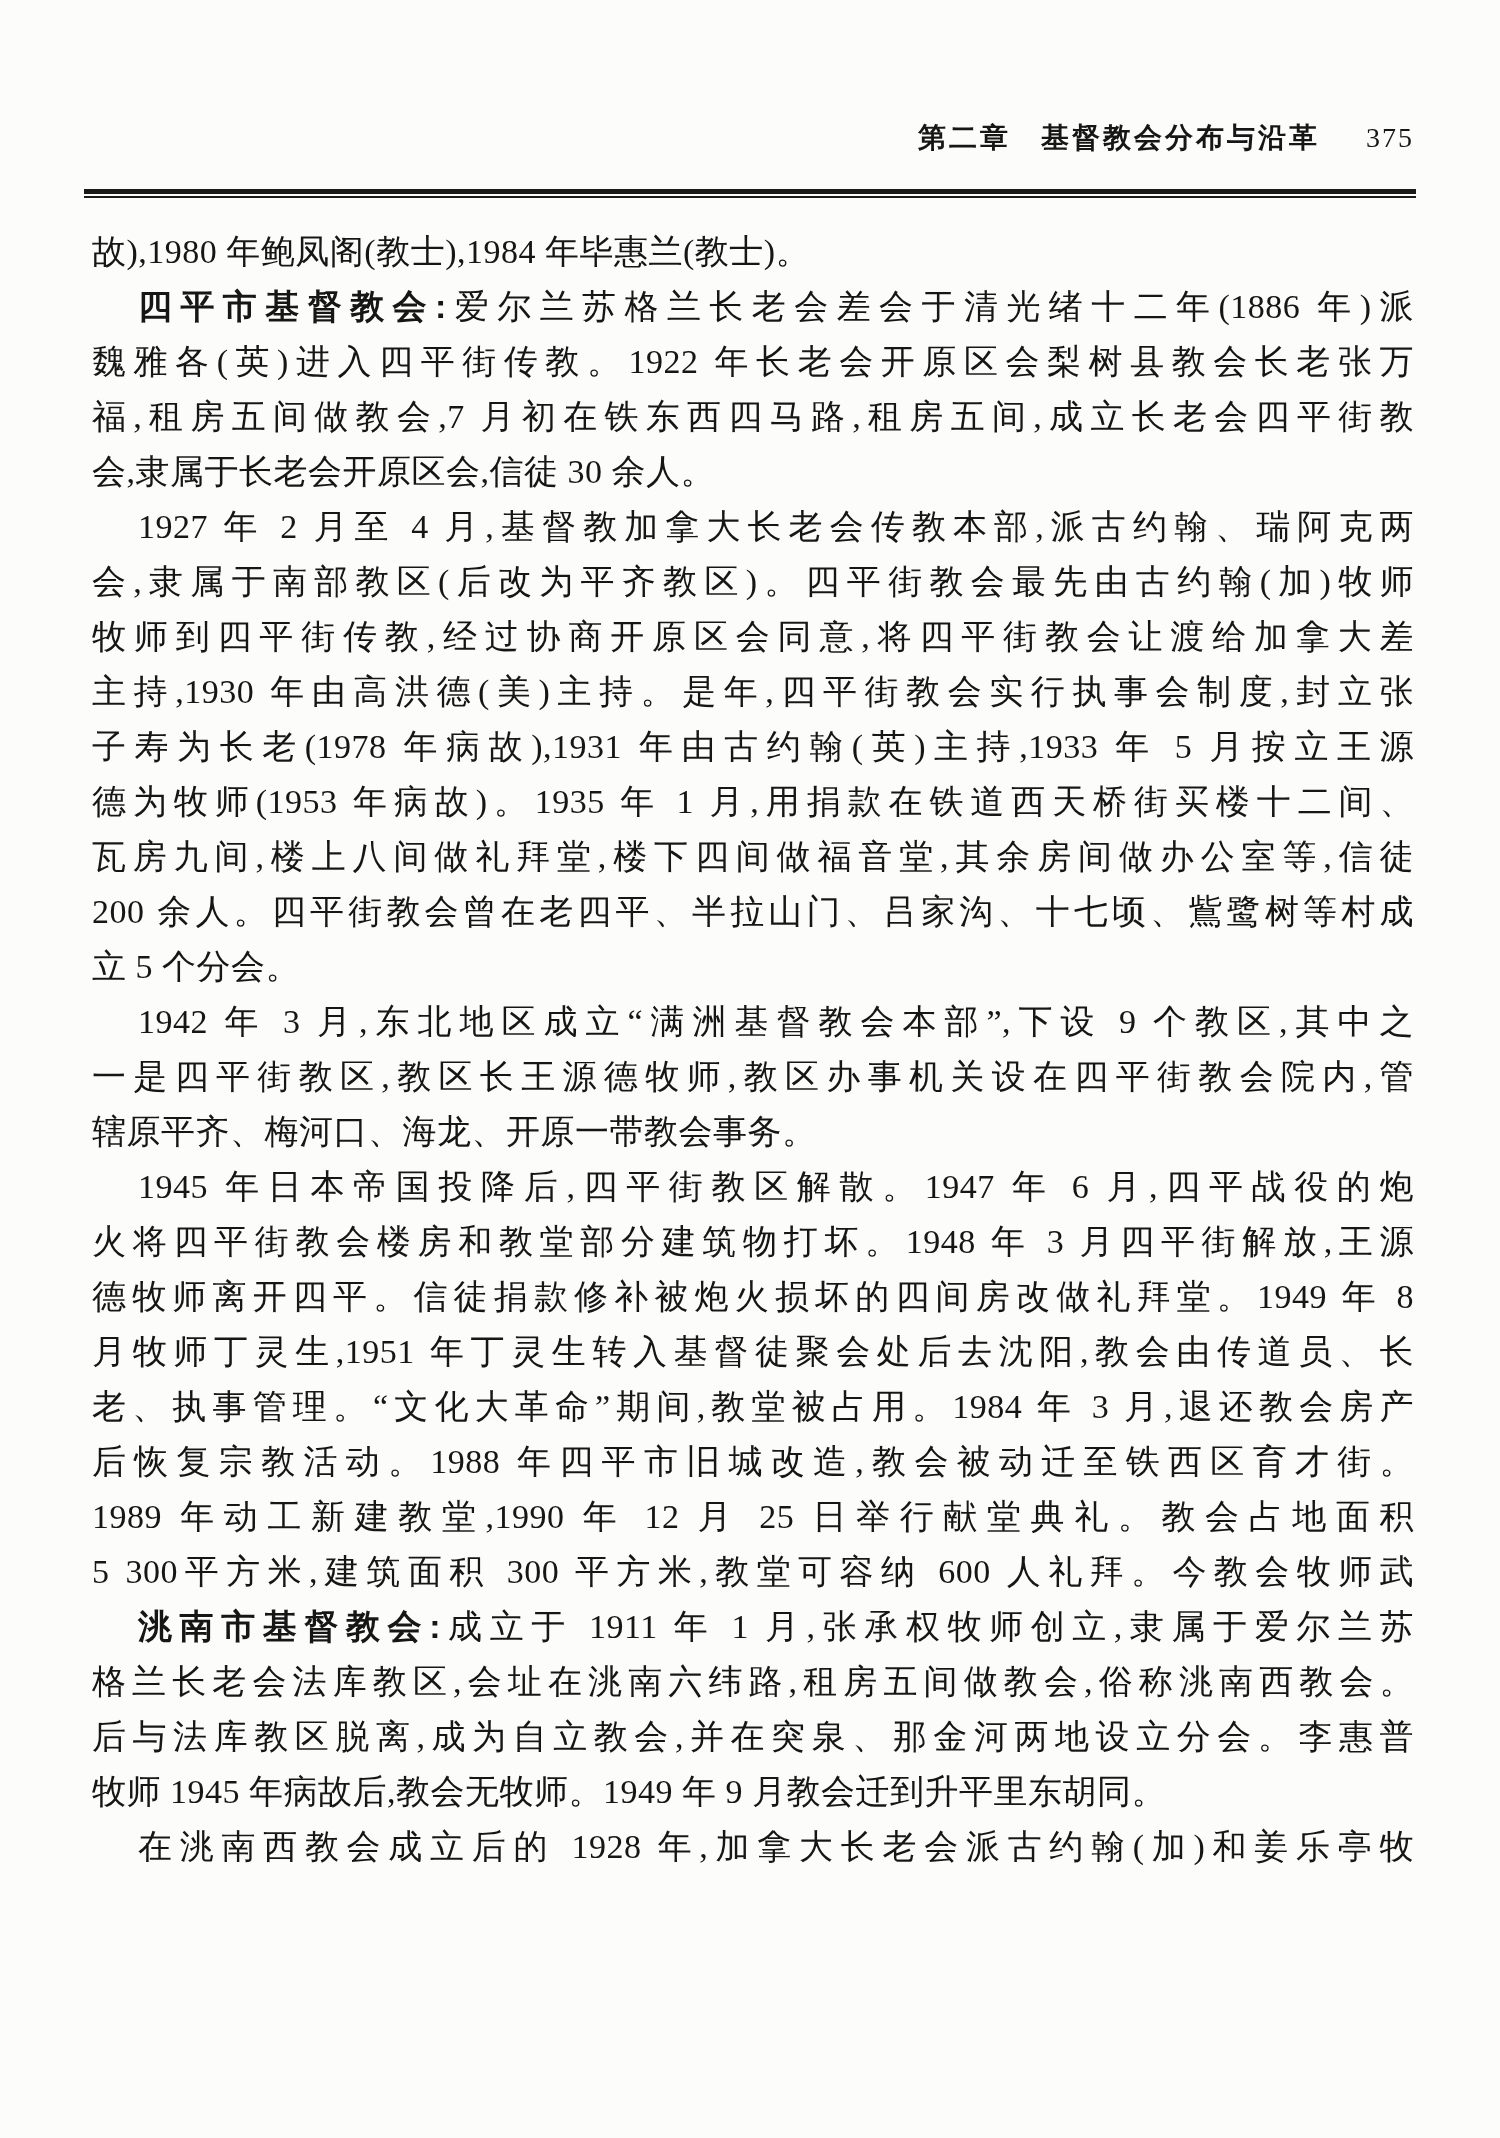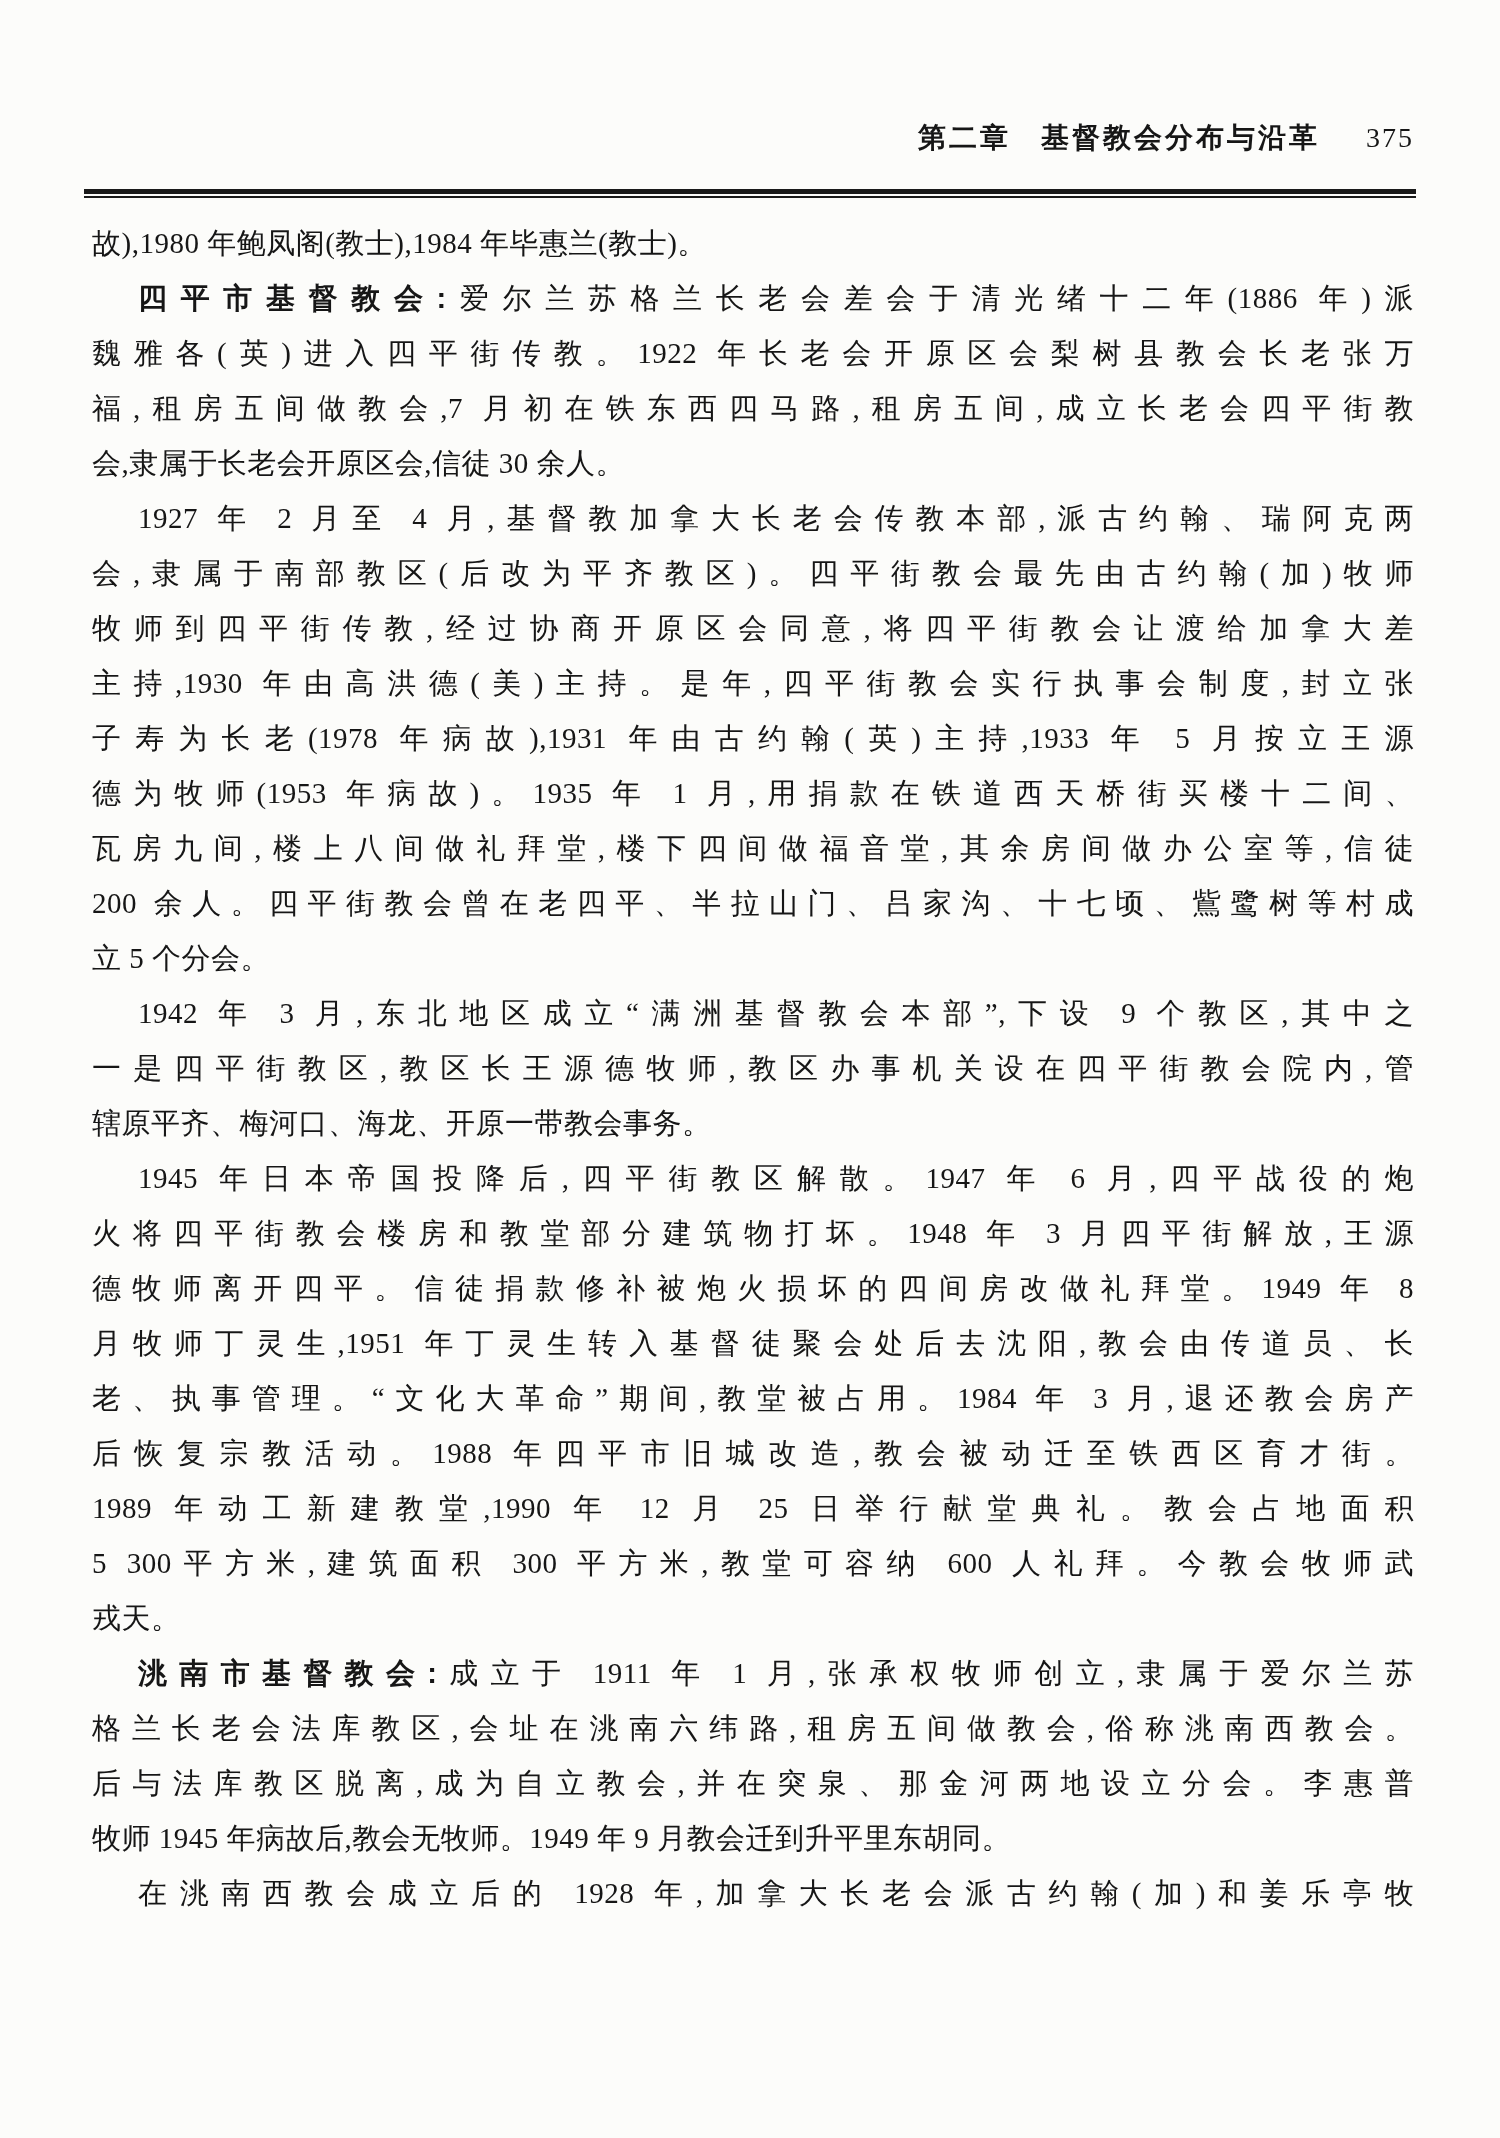--- a/index.html
+++ b/index.html
@@ -39,24 +39,24 @@
   .header-rule {
     position: absolute;
     top: 189px;
     left: 84px;
     right: 84px;
   }
   .header-rule .r1 { height: 0; border-top: 5px solid #1a1a1a; }
   .header-rule .r2 { height: 0; border-top: 2px solid #1a1a1a; margin-top: 2px; }
   .body-text {
     position: absolute;
-    top: 216px;
+    top: 224px;
     left: 92px;
     width: 1322px;
-    font-size: 29px;
+    font-size: 34px;
     line-height: 55px;
   }
   .line {
     height: 55px;
     overflow: hidden;
     text-align: left;
     letter-spacing: 0.5px;
   }
   .line.just {
     text-align: justify;
@@ -101,21 +101,20 @@
       <div class="line just">一是四平街教区,教区长王源德牧师,教区办事机关设在四平街教会院内,管</div>
       <div class="line">辖原平齐、梅河口、海龙、开原一带教会事务。</div>
       <div class="line just ind">1945 年日本帝国投降后,四平街教区解散。1947 年 6 月,四平战役的炮</div>
       <div class="line just">火将四平街教会楼房和教堂部分建筑物打坏。1948 年 3 月四平街解放,王源</div>
       <div class="line just">德牧师离开四平。信徒捐款修补被炮火损坏的四间房改做礼拜堂。1949 年 8</div>
       <div class="line just">月牧师丁灵生,1951 年丁灵生转入基督徒聚会处后去沈阳,教会由传道员、长</div>
       <div class="line just">老、执事管理。“文化大革命”期间,教堂被占用。1984 年 3 月,退还教会房产</div>
       <div class="line just">后恢复宗教活动。1988 年四平市旧城改造,教会被动迁至铁西区育才街。</div>
       <div class="line just">1989 年动工新建教堂,1990 年 12 月 25 日举行献堂典礼。教会占地面积</div>
       <div class="line just">5 300平方米,建筑面积 300 平方米,教堂可容纳 600 人礼拜。今教会牧师武</div>
-      <div class="line">戎天。</div>
       <div class="line just ind"><b>洮南市基督教会:</b>成立于 1911 年 1 月,张承权牧师创立,隶属于爱尔兰苏</div>
       <div class="line just">格兰长老会法库教区,会址在洮南六纬路,租房五间做教会,俗称洮南西教会。</div>
       <div class="line just">后与法库教区脱离,成为自立教会,并在突泉、那金河两地设立分会。李惠普</div>
       <div class="line">牧师 1945 年病故后,教会无牧师。1949 年 9 月教会迁到升平里东胡同。</div>
       <div class="line just ind">在洮南西教会成立后的 1928 年,加拿大长老会派古约翰(加)和姜乐亭牧</div>
     </div>
 
 </div>
 
 </body></html>

